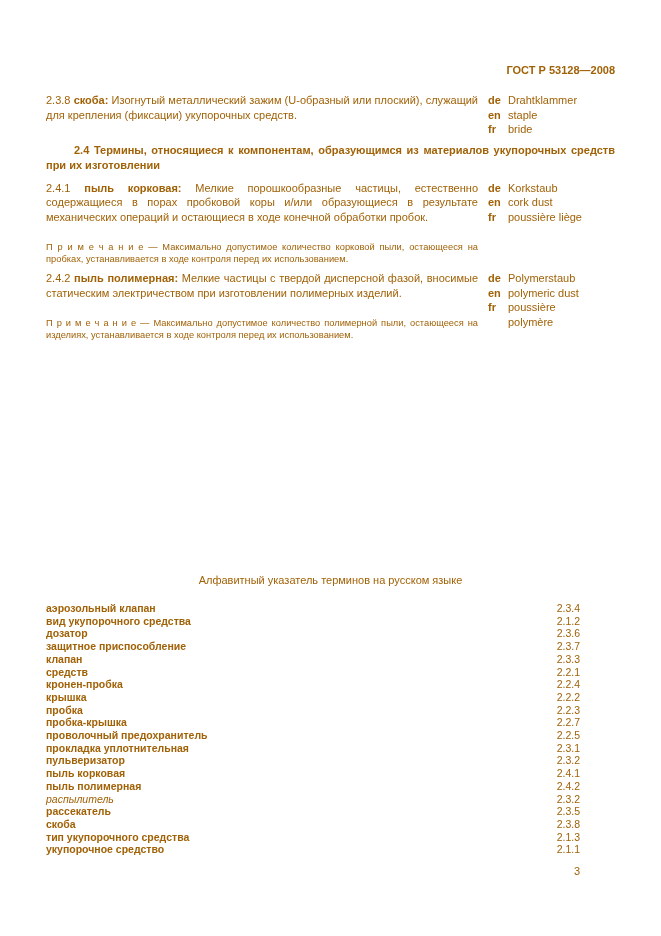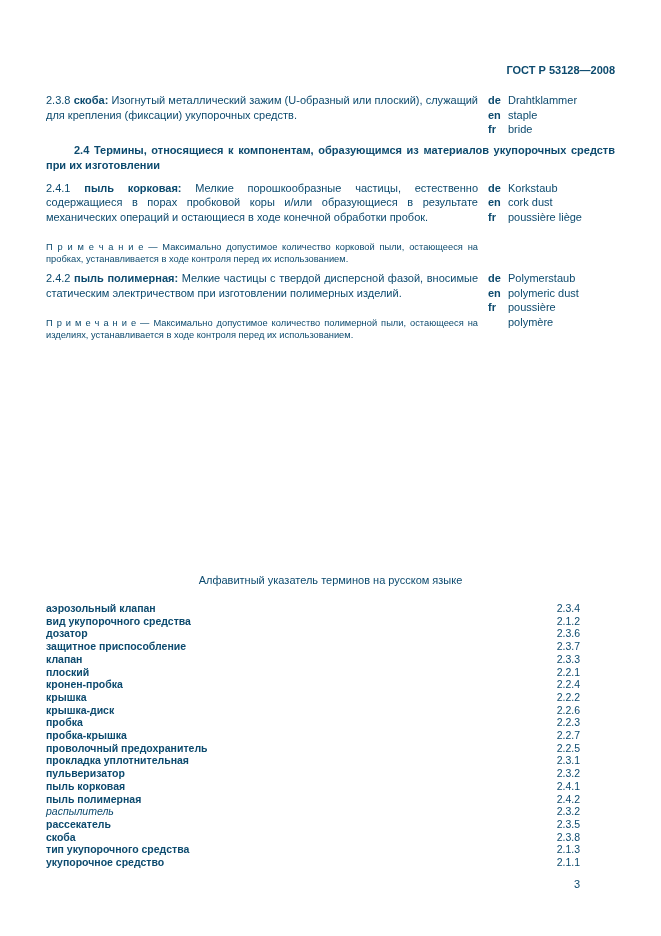--- a/index.html
+++ b/index.html
@@ -4,21 +4,21 @@
 <style>
   * { box-sizing: border-box; }
   html, body { margin: 0; padding: 0; background: #e8e8e8; }
   .page {
     width: 661px;
     height: 936px;
     margin: 0 auto;
     background: #ffffff;
     position: relative;
     font-family: "Liberation Sans", sans-serif;
-    color: #0c4a6e;
+    color: #a16207;
     padding: 64px 46px 0 46px;
     overflow: hidden;
   }
   .doc-header {
     text-align: right;
     font-weight: bold;
     font-size: 11px;
     line-height: 13px;
     margin-bottom: 16px;
   }
@@ -163,36 +163,32 @@
       </div>
     <div class="index-row">
         <span class="index-term">защитное приспособление</span>
         <span class="index-ref">2.3.7</span>
       </div>
     <div class="index-row">
         <span class="index-term">клапан</span>
         <span class="index-ref">2.3.3</span>
       </div>
     <div class="index-row">
-        <span class="index-term">плоский</span>
+        <span class="index-term">средств</span>
         <span class="index-ref">2.2.1</span>
       </div>
     <div class="index-row">
         <span class="index-term">кронен-пробка</span>
         <span class="index-ref">2.2.4</span>
       </div>
     <div class="index-row">
         <span class="index-term">крышка</span>
         <span class="index-ref">2.2.2</span>
       </div>
     <div class="index-row">
-        <span class="index-term">крышка-диск</span>
-        <span class="index-ref">2.2.6</span>
-      </div>
-    <div class="index-row">
         <span class="index-term">пробка</span>
         <span class="index-ref">2.2.3</span>
       </div>
     <div class="index-row">
         <span class="index-term">пробка-крышка</span>
         <span class="index-ref">2.2.7</span>
       </div>
     <div class="index-row">
         <span class="index-term">проволочный предохранитель</span>
         <span class="index-ref">2.2.5</span>

